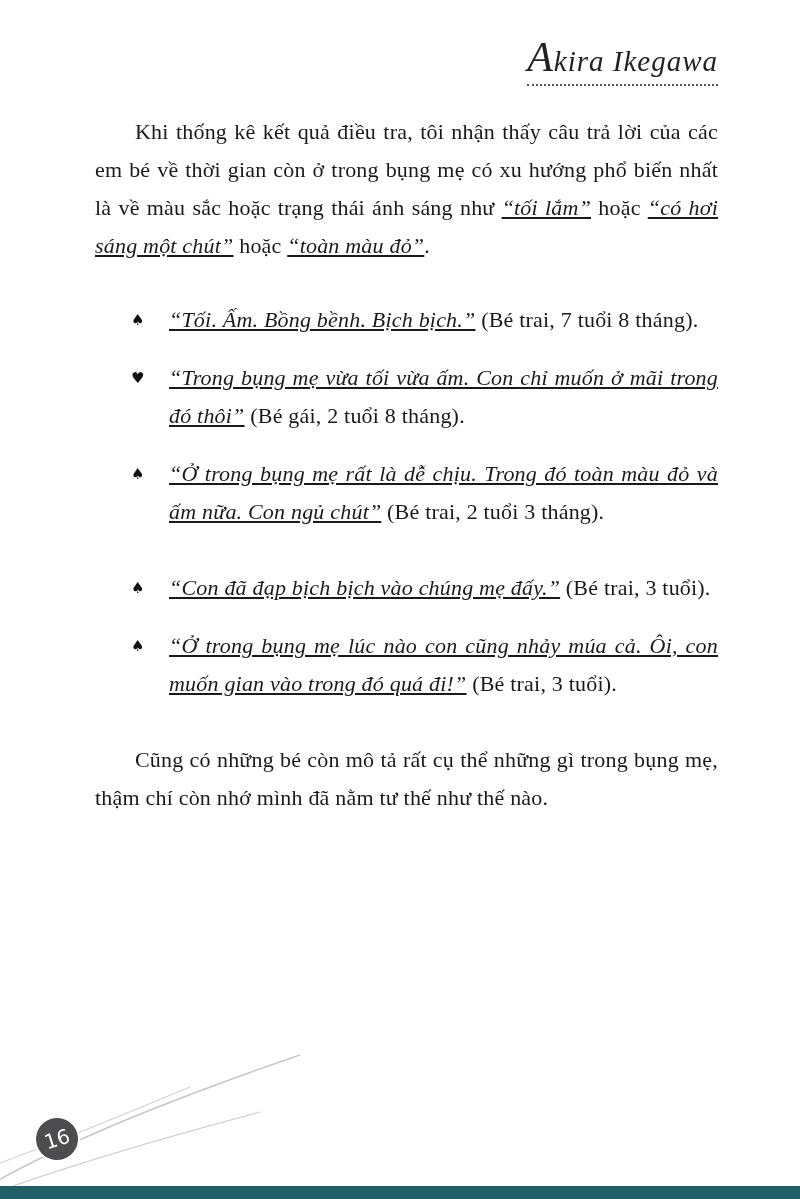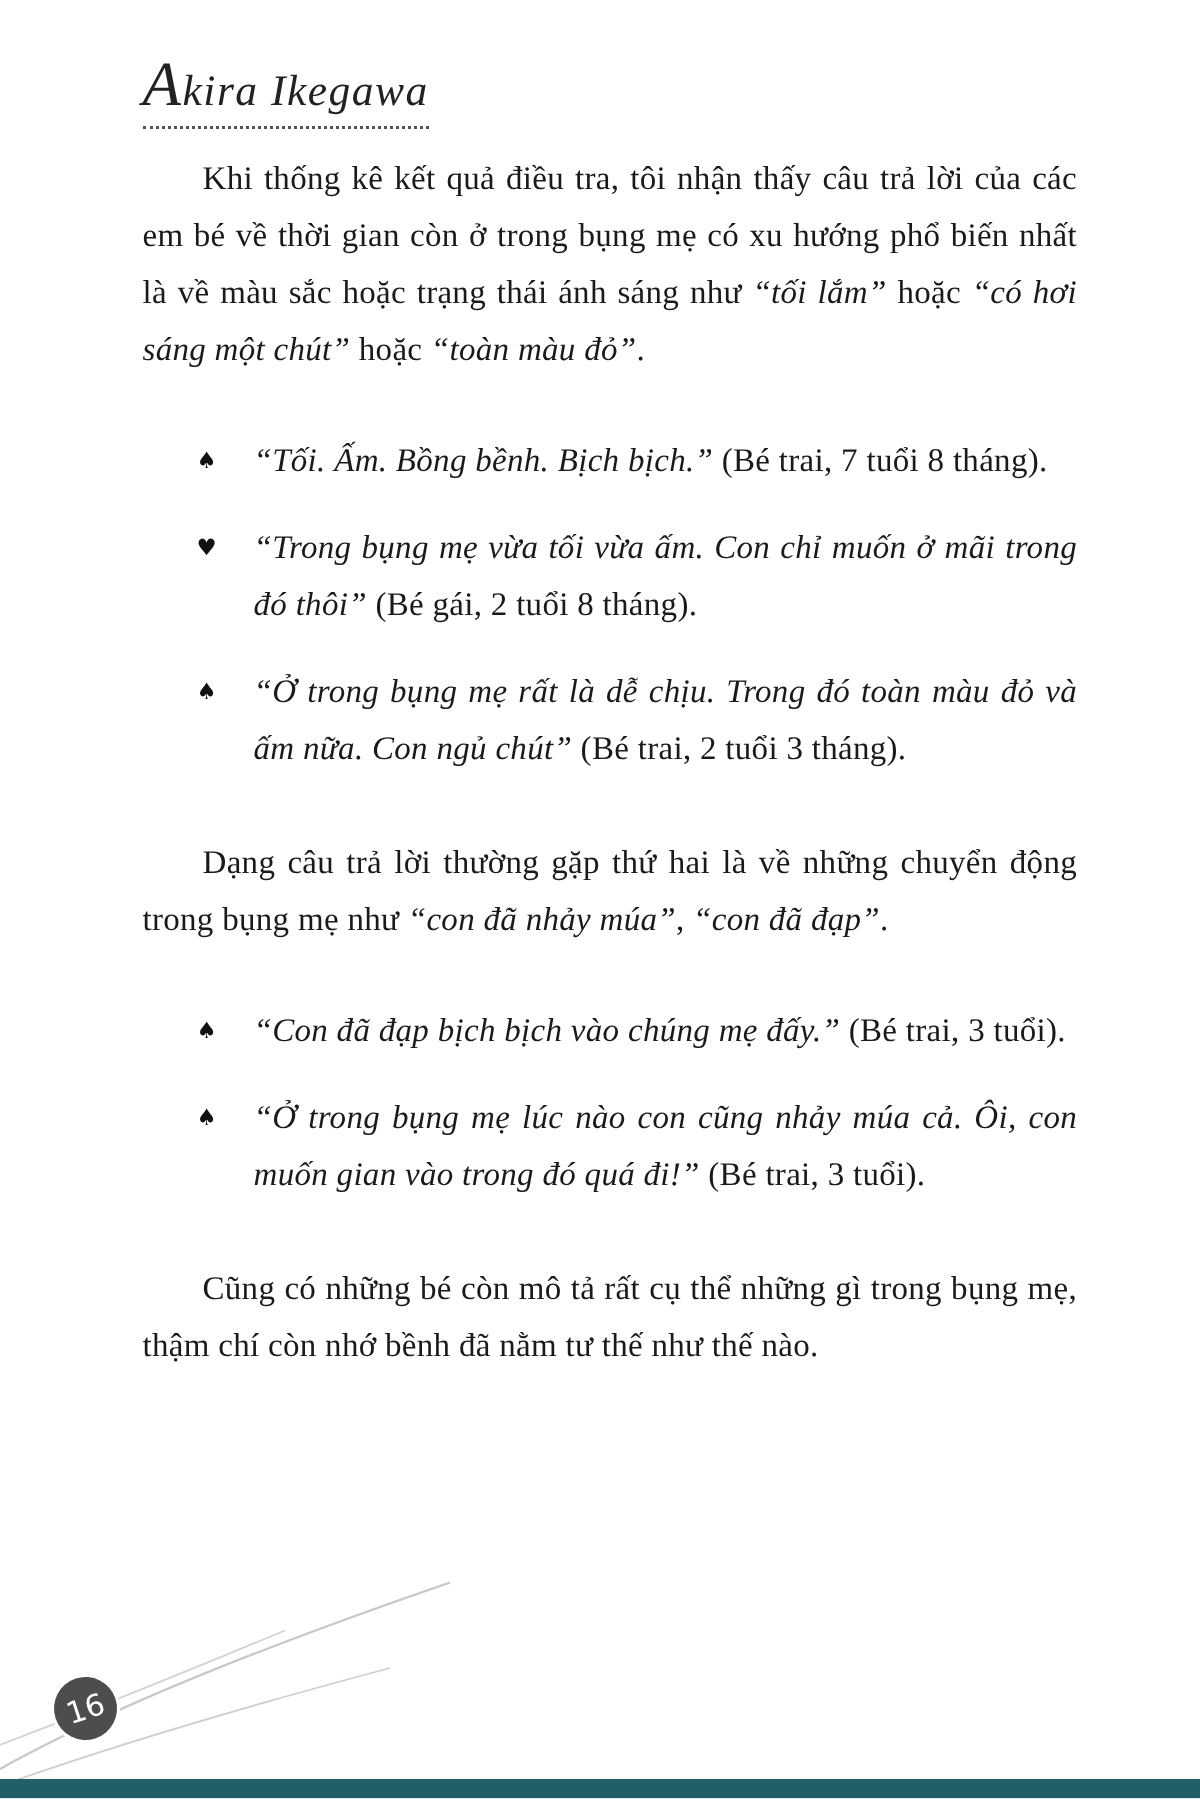--- a/index.html
+++ b/index.html
@@ -8,21 +8,21 @@
     width:800px;height:1199px;
     background:#ffffff;
     overflow:hidden;
     font-family:"Liberation Serif","DejaVu Serif",serif;
     color:#1a1a1a;
   }
   .content{
     padding:42px 82px 0 95px;
     box-sizing:border-box;
   }
-  .author-block{margin-bottom:14px;}
+  .author-block{margin-bottom:27px;text-align:right;}
   .author-inner{
     display:inline-block;
     border-bottom:2px dotted #555;
     padding-bottom:6px;
   }
   .author-name{
     display:block;
     font-style:italic;
     font-size:29px;
     letter-spacing:1px;
@@ -35,20 +35,21 @@
   .para{
     margin:0 0 9px 0;
     font-size:22px;
     line-height:38px;
     letter-spacing:.2px;
     text-align:justify;
   }
   .indent{text-indent:40px;}
   .para em, .bullet-text em{
     font-style:italic;
+    text-decoration:underline;
   }
   .bullet-list{
     margin:36px 0 38px 0;
     padding-left:36px;
     display:flex;
     flex-direction:column;
     gap:20px;
   }
   .bullet{
     display:flex;
@@ -125,37 +126,36 @@
         <div class="bullet-text"><em>“Trong bụng mẹ vừa tối vừa ấm. Con chỉ muốn ở mãi trong đó thôi”</em><span> (Bé gái, 2 tuổi 8 tháng).</span></div>
       </div>
 
       <div class="bullet">
         <span class="bullet-icon">♠</span>
         <div class="bullet-text"><em>“Ở trong bụng mẹ rất là dễ chịu. Trong đó toàn màu đỏ và ấm nữa. Con ngủ chút”</em><span> (Bé trai, 2 tuổi 3 tháng).</span></div>
       </div>
 
     </div>
 
-    <p class="para indent"><span>Dạng câu trả lời thường gặp thứ hai là về những chuyển động trong bụng mẹ như </span><em>“con đã nhảy múa”</em><span>, </span><em>“con đã đạp”</em><span>.</span></p>
 
     <div class="bullet-list">
 
       <div class="bullet">
         <span class="bullet-icon">♠</span>
         <div class="bullet-text"><em>“Con đã đạp bịch bịch vào chúng mẹ đấy.”</em><span> (Bé trai, 3 tuổi).</span></div>
       </div>
 
       <div class="bullet">
         <span class="bullet-icon">♠</span>
         <div class="bullet-text"><em>“Ở trong bụng mẹ lúc nào con cũng nhảy múa cả. Ôi, con muốn gian vào trong đó quá đi!”</em><span> (Bé trai, 3 tuổi).</span></div>
       </div>
 
     </div>
 
-    <p class="para indent"><span>Cũng có những bé còn mô tả rất cụ thể những gì trong bụng mẹ, thậm chí còn nhớ bềnh đã nằm tư thế như thế nào.</span></p>
+    <p class="para indent"><span>Cũng có những bé còn mô tả rất cụ thể những gì trong bụng mẹ, thậm chí còn nhớ mình đã nằm tư thế như thế nào.</span></p>
 
   </div>
 
   <svg class="deco-lines" width="300" height="170" viewBox="0 0 300 170">
     <path d="M -10 168 Q 90 110 300 38" stroke="#c8c8c8" stroke-width="1.5" fill="none"></path>
     <path d="M -10 150 Q 70 120 190 70" stroke="#d2d2d2" stroke-width="1.2" fill="none"></path>
     <path d="M 10 170 Q 110 135 260 95" stroke="#cfcfcf" stroke-width="1.2" fill="none"></path>
   </svg>
 
   <div class="page-badge">

